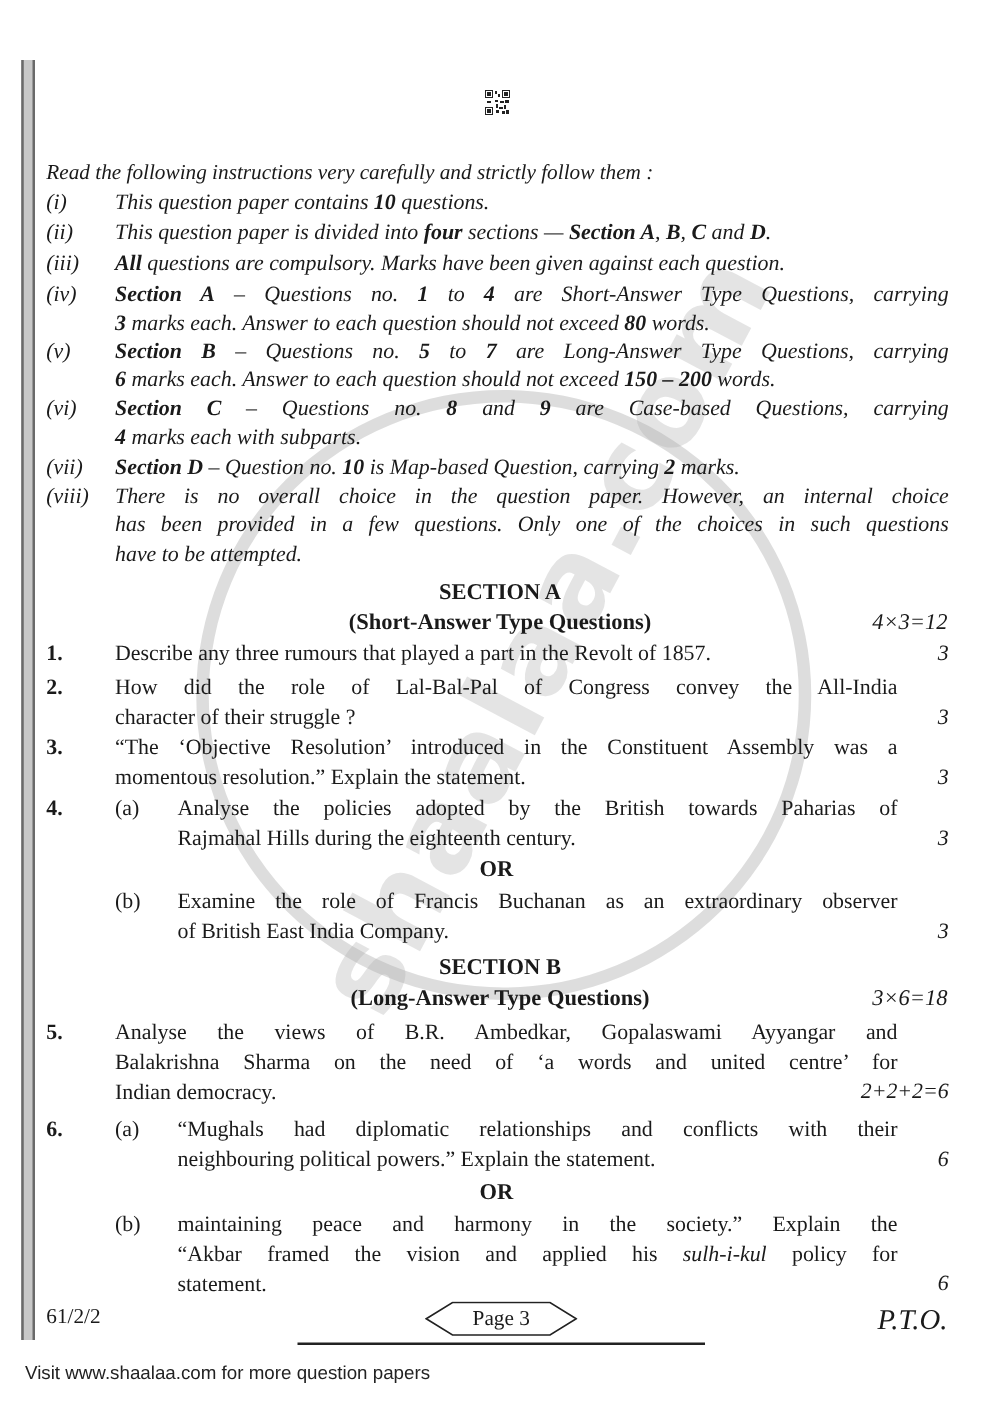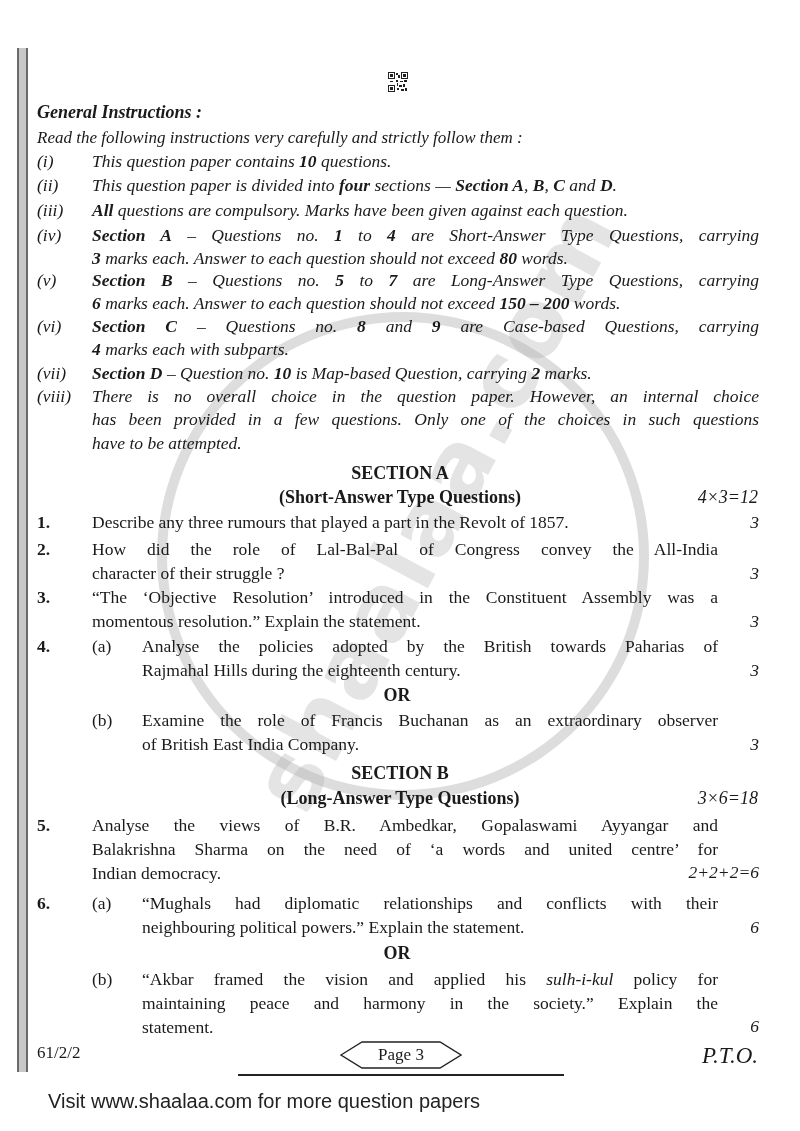--- a/index.html
+++ b/index.html
@@ -71,21 +71,21 @@
   .footer-pto { position: absolute; right: 42px; top: 1043px; font-size: 23px; font-style: italic; }
   .page-badge { position: absolute; left: 340px; top: 1041px; width: 122px; height: 28px; }
   .page-badge-label {
     position: absolute; left: 340px; top: 1043px; width: 122px; text-align: center;
     font-size: 17px; line-height: 24px;
   }
   .footer-rule { position: absolute; left: 238px; top: 1074px; width: 326px; height: 2px; background: #222; }
 
   .visit {
     position: absolute; left: 20px; top: 1090px;
-    font-family: "Liberation Sans", "DejaVu Sans", sans-serif; font-size: 20px; color: #222; margin-left: 28px;
+    font-family: "Liberation Sans", "DejaVu Sans", sans-serif; font-size: 15px; color: #222;
   }
 </style>
 </head>
 <body>
 
 <div class="page">
 
   <div class="left-border"></div>
 
   <svg class="qr" viewBox="0 0 21 21" shape-rendering="crispEdges">
@@ -109,21 +109,20 @@
       <rect x="12" y="14" width="3" height="2" fill="#222"></rect>
     <rect x="16" y="13" width="2" height="3" fill="#222"></rect>
       <rect x="9" y="17" width="3" height="2" fill="#222"></rect>
     <rect x="14" y="18" width="3" height="2" fill="#222"></rect>
       <rect x="18" y="17" width="2" height="3" fill="#222"></rect>
   </svg>
 
   <div class="watermark"></div>
   <div class="watermark-text">shaalaa.com</div>
 
-  <div class="line instr-title">General Instructions :</div>
   <div class="line instr-intro">Read the following instructions very carefully and strictly follow them :</div>
 
   <div class="instr-row" style="top:150px;">
     <span class="instr-num">(i)</span>
     <div class="instr-text"><span>This question paper contains </span><b>10</b><span> questions.</span></div>
   </div>
 
   <div class="instr-row" style="top:174px;">
     <span class="instr-num">(ii)</span>
     <div class="instr-text"><span>This question paper is divided into </span><b>four</b><span> sections — </span><b>Section A</b><span>, </span><b>B</b><span>, </span><b>C</b><span> and </span><b>D</b><span>.</span></div>
@@ -243,22 +242,22 @@
         <span class="jl">“Mughals had diplomatic relationships and conflicts with their</span>
         <span class="ll">neighbouring political powers.” Explain the statement.</span>
       </div>
     <span class="q-marks" style="top:24px;">6</span>
   </div>
   <div class="or" style="top:941px;">OR</div>
 
   <div class="q-row" style="top:967px; height:72px;">
     <span class="q-sub">(b)</span>
     <div class="q-text sub">
+      <span class="jl">maintaining peace and harmony in the society.” Explain the</span>
       <span class="jl"><span>“Akbar framed the vision and applied his </span><i>sulh-i-kul</i><span> policy for</span></span>
-      <span class="jl">maintaining peace and harmony in the society.” Explain the</span>
       <span class="ll">statement.</span>
     </div>
     <span class="q-marks" style="top:47px;">6</span>
   </div>
 
   <div class="footer-code">61/2/2</div>
   <svg class="page-badge" viewBox="0 0 122 28">
     <polygon points="1,14 22,1 100,1 121,14 100,27 22,27" fill="#fff" stroke="#222" stroke-width="1.3"></polygon>
   </svg>
   <div class="page-badge-label">Page 3</div>

